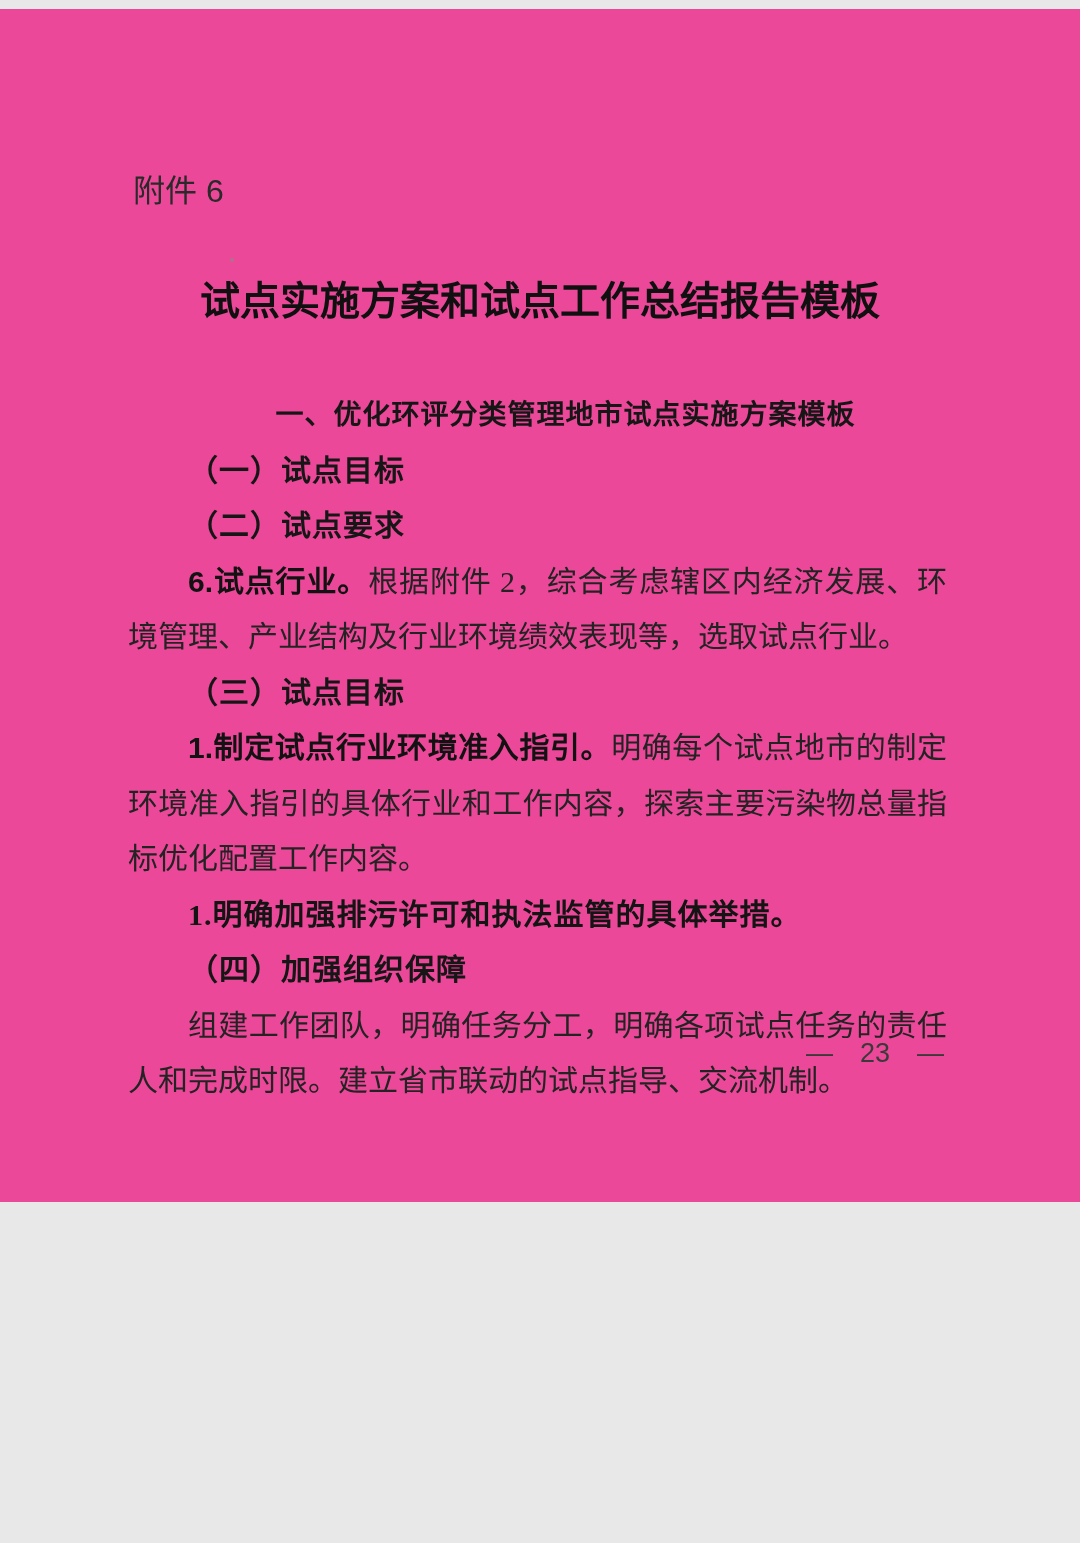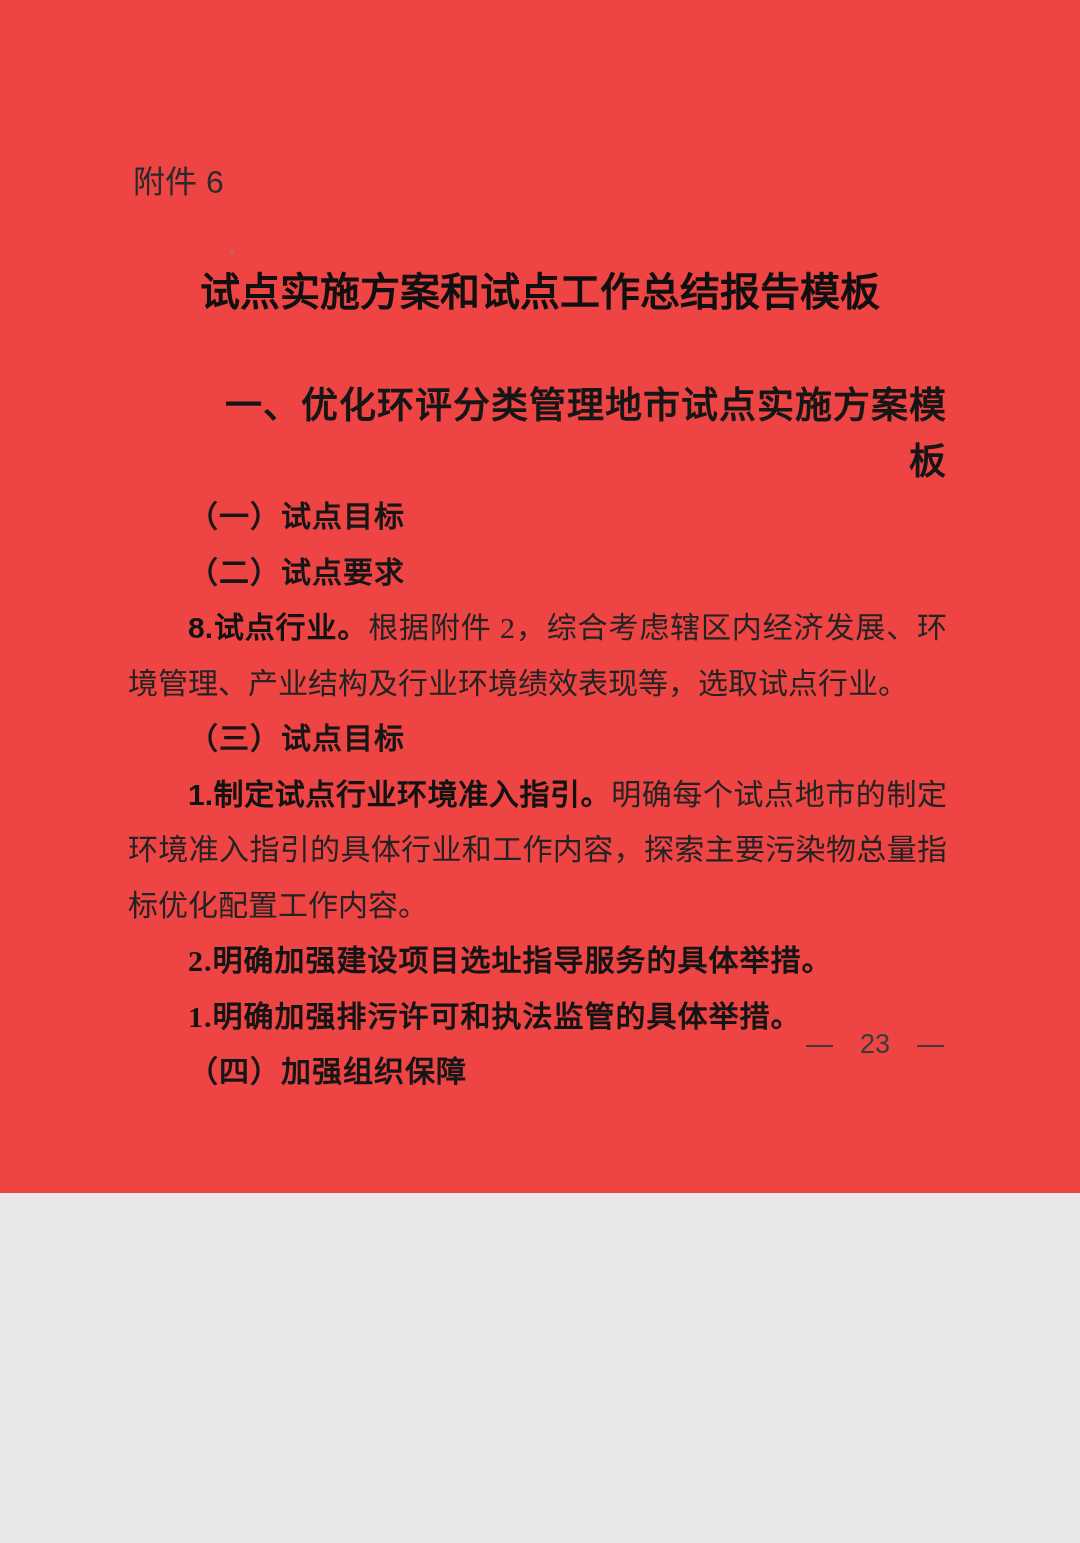--- a/index.html
+++ b/index.html
@@ -5,22 +5,22 @@
 <style>
   html, body {
     margin: 0;
     padding: 0;
     background: #e8e8e8;
   }
   .page {
     position: relative;
     width: 1080px;
     height: 1193px;
-    margin: 0 auto;
-    background: #ef4444;
+    margin: 9px auto;
+    background: #ec4899;
     box-sizing: border-box;
     padding-top: 161px;
     overflow: hidden;
     font-family: "Liberation Serif", "DejaVu Serif", serif;
     color: #1e1e1e;
   }
   .attachment {
     margin-left: 133px;
     font-family: "Liberation Sans", "DejaVu Sans", sans-serif;
     font-size: 32px;
@@ -53,23 +53,23 @@
     line-height: 55.5px;
     text-align: justify;
     text-justify: inter-character;
   }
   .content > * {
     margin: 0;
   }
   .section-heading {
     font-family: "Liberation Sans", "DejaVu Sans", sans-serif;
     font-weight: 700;
-    font-size: 37px;
+    font-size: 28px;
     text-indent: 2em;
-    text-align: right;
+    text-align: center;
     color: #161616;
     letter-spacing: 1px;
   }
   .subsection-heading {
     font-weight: 700;
     font-size: 30px;
     text-indent: 2em;
     text-align: left;
     color: #161616;
     letter-spacing: 1px;
@@ -118,31 +118,31 @@
 
   <div class="content">
 
     <div class="section-heading">一、优化环评分类管理地市试点实施方案模板</div>
 
     <div class="subsection-heading">（一）试点目标</div>
 
     <div class="subsection-heading">（二）试点要求</div>
 
 
-    <p class="para"><span class="lead">8.试点行业。</span><span>根据附件 2，综合考虑辖区内经济发展、环境管理、产业结构及行业环境绩效表现等，选取试点行业。</span></p>
+    <p class="para"><span class="lead">6.试点行业。</span><span>根据附件 2，综合考虑辖区内经济发展、环境管理、产业结构及行业环境绩效表现等，选取试点行业。</span></p>
 
 
     <div class="subsection-heading">（三）试点目标</div>
 
     <p class="para"><span class="lead">1.制定试点行业环境准入指引。</span><span>明确每个试点地市的制定环境准入指引的具体行业和工作内容，探索主要污染物总量指标优化配置工作内容。</span></p>
 
-    <div class="bold-item">2.明确加强建设项目选址指导服务的具体举措。</div>
 
     <div class="bold-item">1.明确加强排污许可和执法监管的具体举措。</div>
 
     <div class="subsection-heading">（四）加强组织保障</div>
 
+    <p class="para"><span>组建工作团队，明确任务分工，明确各项试点任务的责任人和完成时限。建立省市联动的试点指导、交流机制。</span></p>
 
   </div>
 
   <div class="page-footer"><span>—</span><span class="num">23</span><span>—</span></div>
 
 </div>
 
 </body></html>

